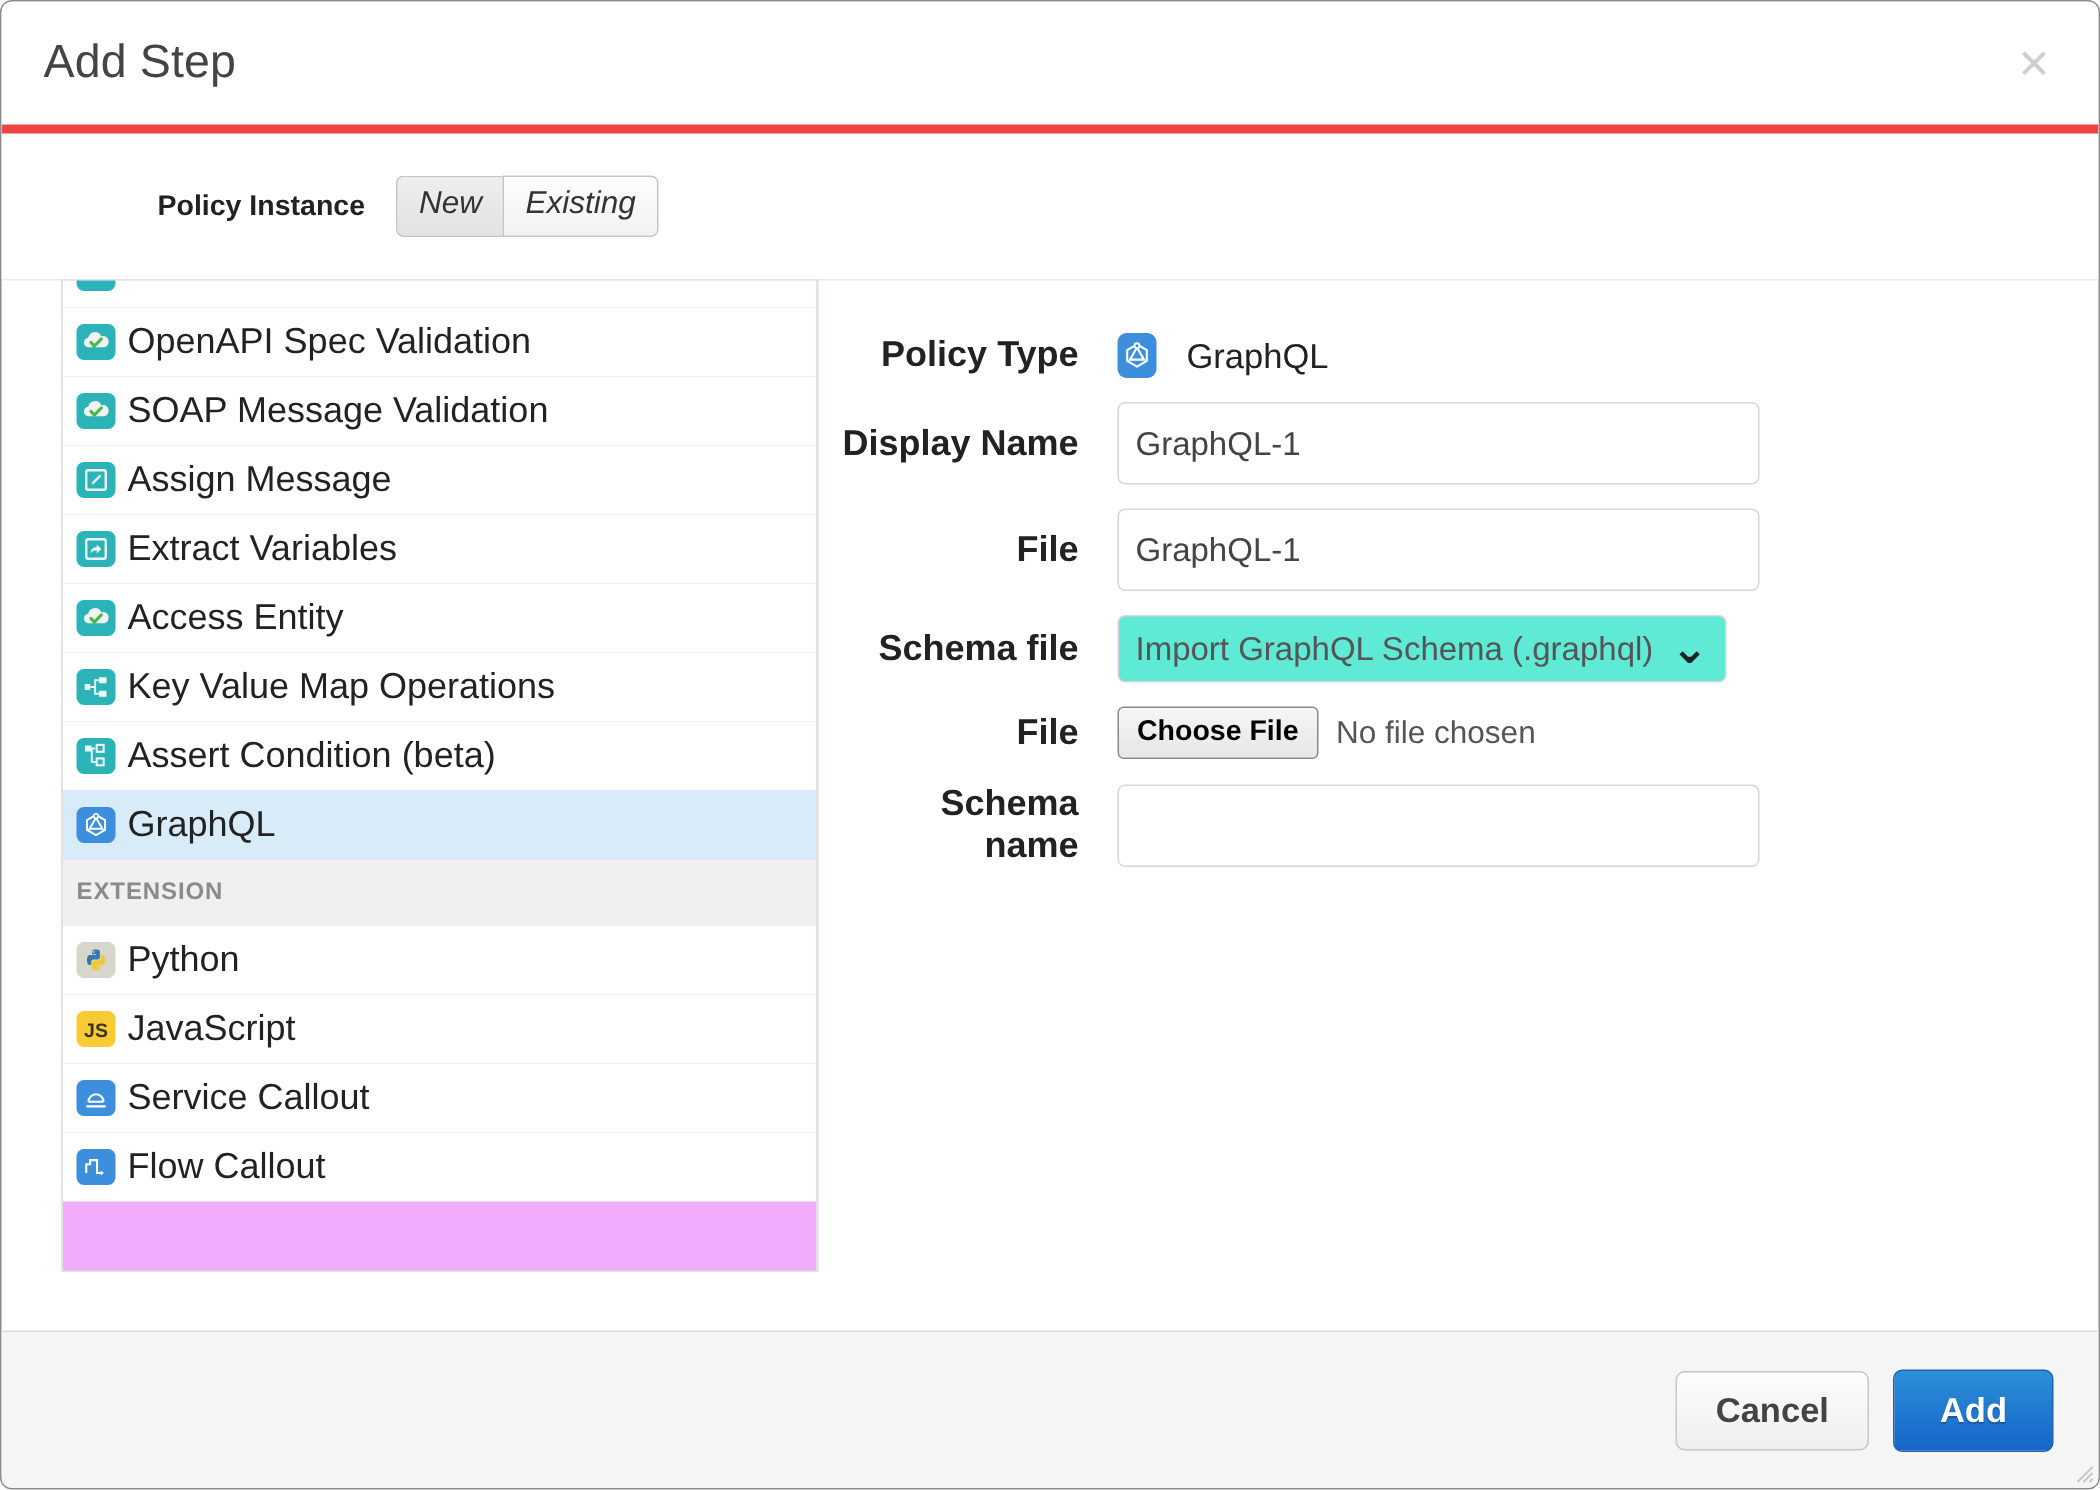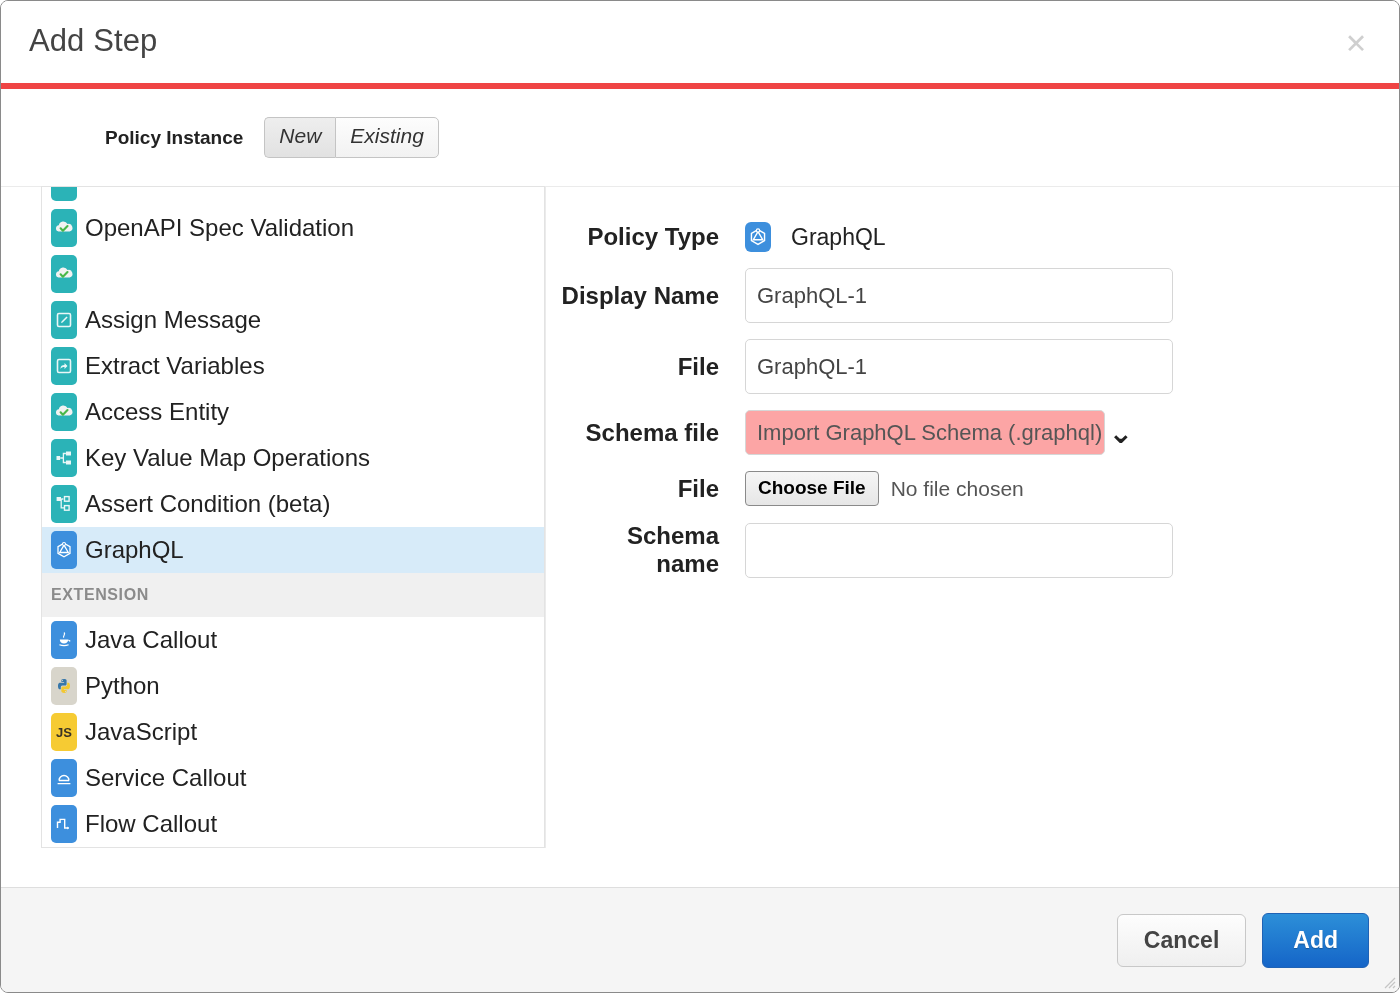--- a/index.html
+++ b/index.html
@@ -132,21 +132,21 @@
     padding-left: 9px;
     background: #f0f0f0;
     font-size: 16px;
     letter-spacing: 0.6px;
     color: #8b8b8b;
     font-weight: bold;
   }
 
   
   .ico {
-    width: 26px; height: 38px;
+    width: 26px; height: 24px;
     border-radius: 5px;
     flex: 0 0 26px;
     display: flex;
     align-items: center;
     justify-content: center;
     overflow: hidden;
   }
   .ico svg { display: block; }
   .ico-teal { background: #2bb3b7; }
   .ico-blue { background: #3d8fdd; }
@@ -210,25 +210,25 @@
     font-size: 22px;
     color: #444;
     padding: 0 11px;
     background: #fff;
     font-family: "Liberation Sans", sans-serif;
   }
   .text-input::placeholder { color: #b0b0b0; }
 
   .select-box {
     position: relative;
-    width: 360px;
+    width: 406px;
     height: 45px;
     border: 1px solid #d6d6d6;
     border-radius: 5px;
-    background: #fca5a5;
+    background: #5eead4;
     display: flex;
     align-items: center;
     padding: 0 11px;
     cursor: pointer;
   }
   .select-text {
     font-size: 22px;
     color: #555;
     flex: 1 1 auto;
     white-space: nowrap;
@@ -341,20 +341,21 @@
           <span class="p-label">OpenAPI Spec Validation</span>
         </div>
 
         <div class="p-item">
           <span class="ico ico-teal">
             <svg width="22" height="22" viewBox="0 0 22 22">
               <path d="M5.5 14.5a3.2 3.2 0 0 1 .3-6.3 4.6 4.6 0 0 1 8.7-1.1 3.6 3.6 0 0 1 2.2 7.4z" fill="#f2f2f2"></path>
               <path d="M7.6 11.3l2.3 2.4 4.6-4.7" stroke="#49b749" stroke-width="2.1" fill="none" stroke-linecap="round" stroke-linejoin="round"></path>
             </svg>
           </span>
+          <span class="p-label">SOAP Message Validation</span>
         </div>
 
         <div class="p-item">
           <span class="ico ico-teal">
             <svg width="22" height="22" viewBox="0 0 22 22">
               <rect x="4.5" y="4.5" width="13" height="13" rx="1.4" fill="none" stroke="#eaf7f7" stroke-width="1.6"></rect>
               <path d="M8 14l1.6-.5 5-5-1.1-1.1-5 5z" fill="#eaf7f7"></path>
             </svg>
           </span>
           <span class="p-label">Assign Message</span>
@@ -410,31 +411,20 @@
               <path d="M11 4.2l6 3.5v6.6l-6 3.5-6-3.5V7.7z" fill="none" stroke="#ffffff" stroke-width="1.3"></path>
               <path d="M11 6.1l4.3 7.4H6.7z" fill="none" stroke="#ffffff" stroke-width="1.3"></path>
               <circle cx="11" cy="5" r="1.5" fill="#3d8fdd" stroke="#ffffff" stroke-width="1.1"></circle>
             </svg>
           </span>
           <span class="p-label">GraphQL</span>
         </div>
 
         <div class="group-head">EXTENSION</div>
 
-        <div class="p-item">
-          <span class="ico ico-blue">
-            <svg width="22" height="22" viewBox="0 0 22 22">
-              <path d="M11 3.5c2.2 2-1.6 3.1-.2 5.2" stroke="#fff" stroke-width="1.2" fill="none"></path>
-              <path d="M6.8 10.5h8.4c0 2.6-1.9 4-4.2 4s-4.2-1.4-4.2-4z" fill="#fff"></path>
-              <path d="M15.3 11.4c1.4-.2 2 .5 1.2 1.3" stroke="#fff" stroke-width="1.1" fill="none"></path>
-              <path d="M6.4 15.8c2.7 1 6.6 1 9.2 0" stroke="#fff" stroke-width="1.2" fill="none"></path>
-            </svg>
-          </span>
-          <span class="p-label">Java Callout</span>
-        </div>
 
         <div class="p-item">
           <span class="ico ico-grey">
             <svg width="22" height="22" viewBox="0 0 22 22">
               <path d="M11 4c-2.6 0-2.6 1.2-2.6 1.2v1.9h2.7v.6H6.9S5 7.5 5 11s1.7 3.3 1.7 3.3h1.1v-1.9s-.1-1.8 1.7-1.8h2.5s1.6 0 1.6-1.6V5.4S13.9 4 11 4zm-1.5 1c.3 0 .6.3.6.6s-.3.6-.6.6-.6-.3-.6-.6.3-.6.6-.6z" fill="#3877a9"></path>
               <path d="M11 18c2.6 0 2.6-1.2 2.6-1.2v-1.9h-2.7v-.6h4.2s1.9.1 1.9-3.3-1.7-3.3-1.7-3.3h-1.1v1.9s.1 1.8-1.7 1.8H9.9s-1.6 0-1.6 1.6v2.6S8.1 18 11 18zm1.5-1c-.3 0-.6-.3-.6-.6s.3-.6.6-.6.6.3.6.6-.3.6-.6.6z" fill="#f3c831"></path>
             </svg>
           </span>
           <span class="p-label">Python</span>
         </div>

